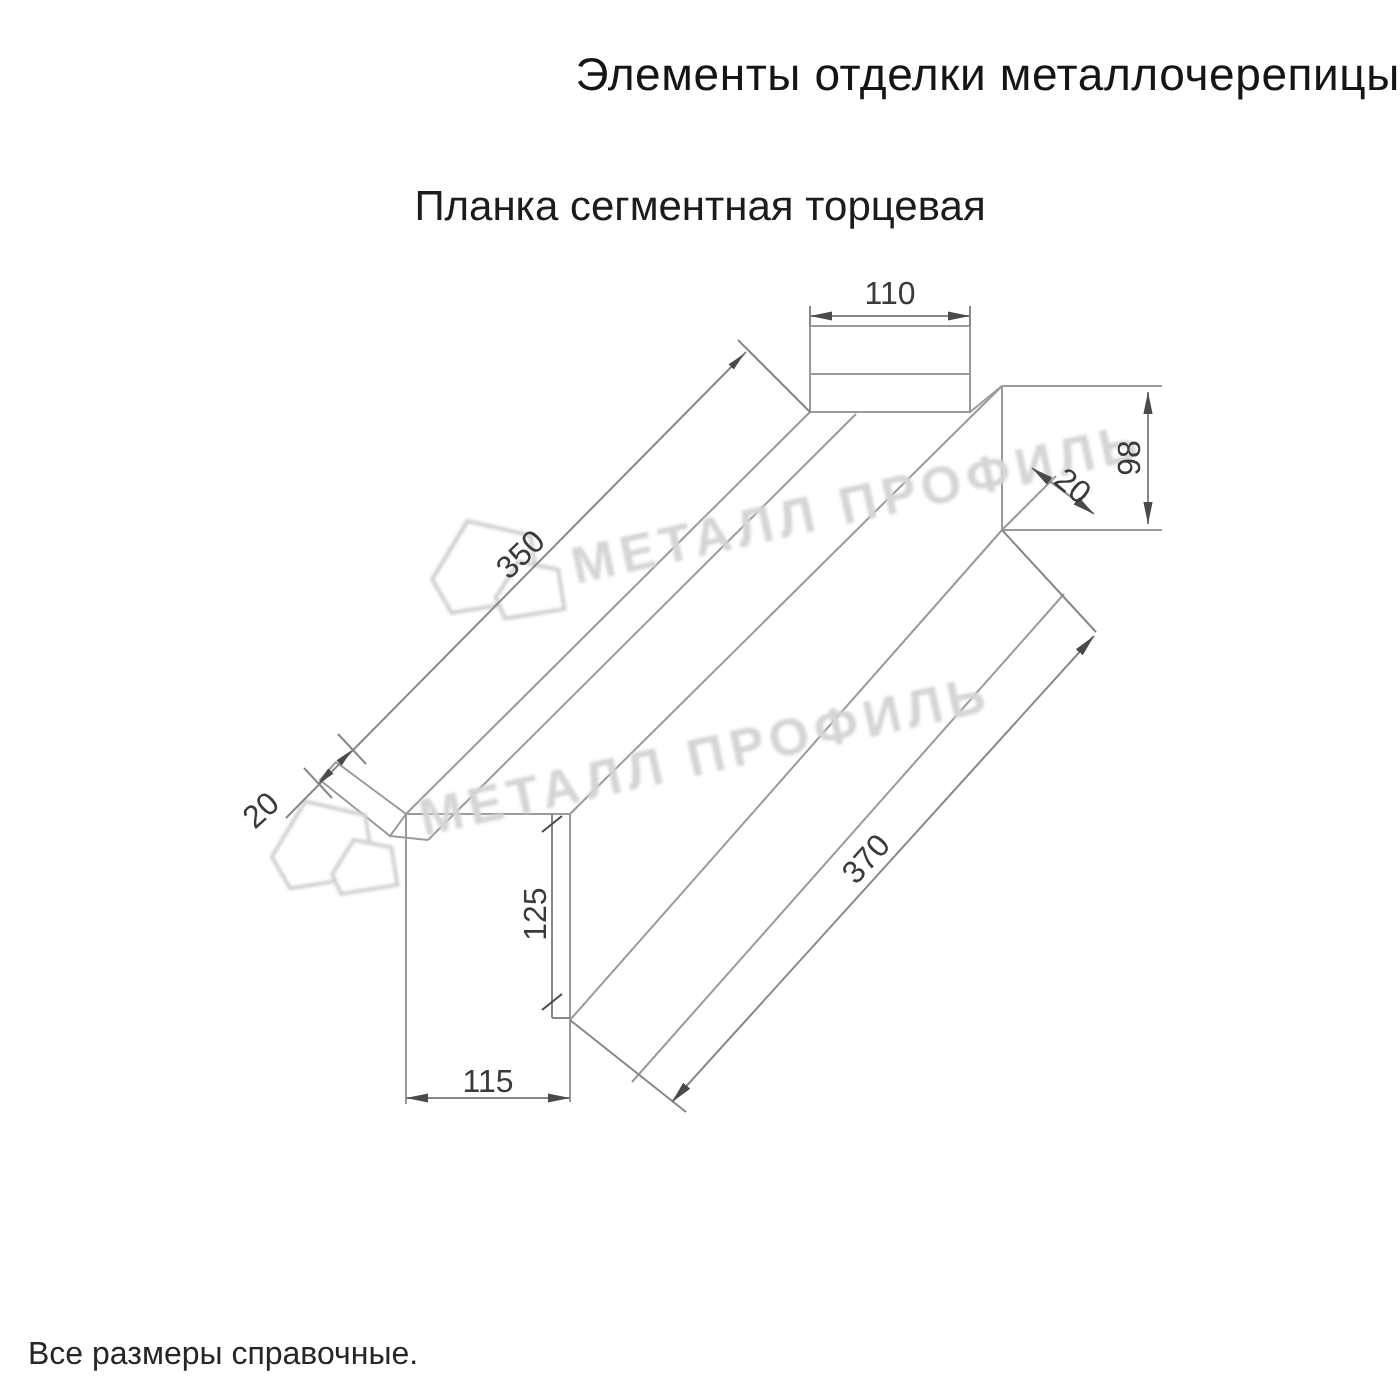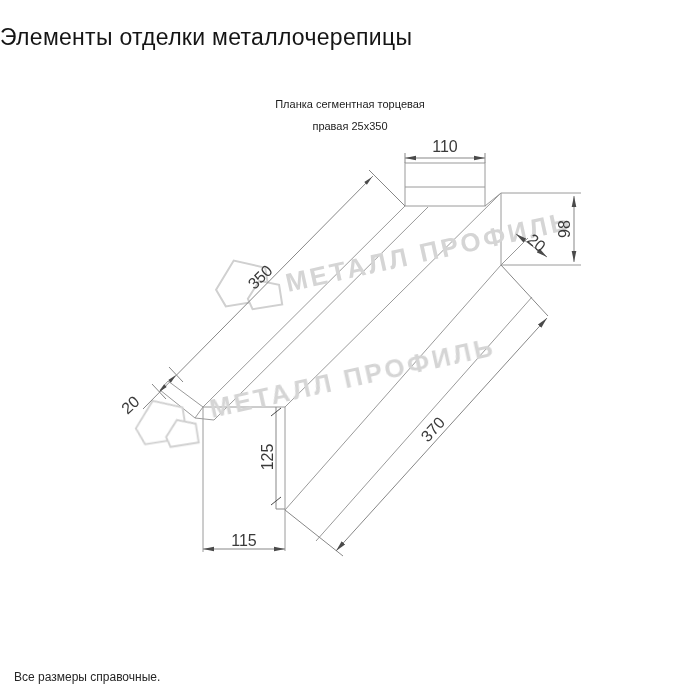--- a/index.html
+++ b/index.html
@@ -1,30 +1,30 @@
 <!DOCTYPE html>
 <html><head>
 <meta charset="utf-8">
 <style>
   html,body{margin:0;padding:0;background:#fff;}
   .page{
     position:relative;width:700px;height:700px;background:#ffffff;overflow:hidden;
     font-family:"Liberation Sans","DejaVu Sans",sans-serif;color:#1c1c1c;
   }
   .title{
-    position:absolute;top:24px;left:0;width:100%;text-align:left;
+    position:absolute;top:24px;left:0;width:100%;text-align:right;
     font-size:23px;font-weight:400;letter-spacing:0.3px;color:#151515;
   }
   .subtitle{
     position:absolute;top:93px;left:0;width:100%;text-align:center;
-    font-size:11px;line-height:22px;color:#1c1c1c;
+    font-size:21px;line-height:22px;color:#1c1c1c;
   }
   .footer{
     position:absolute;left:14px;bottom:14px;
-    font-size:12px;line-height:17.5px;color:#262626;
+    font-size:16px;line-height:17.5px;color:#262626;
   }
   svg.drawing{position:absolute;left:0;top:0;}
   .part{stroke:#9a9a9a;stroke-width:1;fill:none;}
   .dimline{stroke:#878787;stroke-width:1;fill:none;}
   .tick{stroke:#4a4a4a;stroke-width:1;fill:none;}
   .arrowfill{fill:#4a4a4a;stroke:none;}
   text.dim{
     font-family:"Liberation Sans","DejaVu Sans",sans-serif;
     font-size:16px;fill:#3a3a3a;
   }
@@ -37,21 +37,20 @@
 </style>
 </head>
 <body>
 
 <div class="page">
 
   <div class="title">Элементы отделки металлочерепицы</div>
 
   <div class="subtitle">
     <div>Планка сегментная торцевая</div>
-    <div>правая 25х350</div>
   </div>
 
   <svg class="drawing" width="700" height="700" viewBox="0 0 700 700">
 
     <defs>
       <marker id="arr" viewBox="0 0 10 6" refX="10" refY="3" markerWidth="11" markerHeight="6.6" orient="auto-start-reverse">
         <path d="M0,0.9 L10,3 L0,5.1 Z" fill="#4a4a4a"></path>
       </marker>
     </defs>
 

